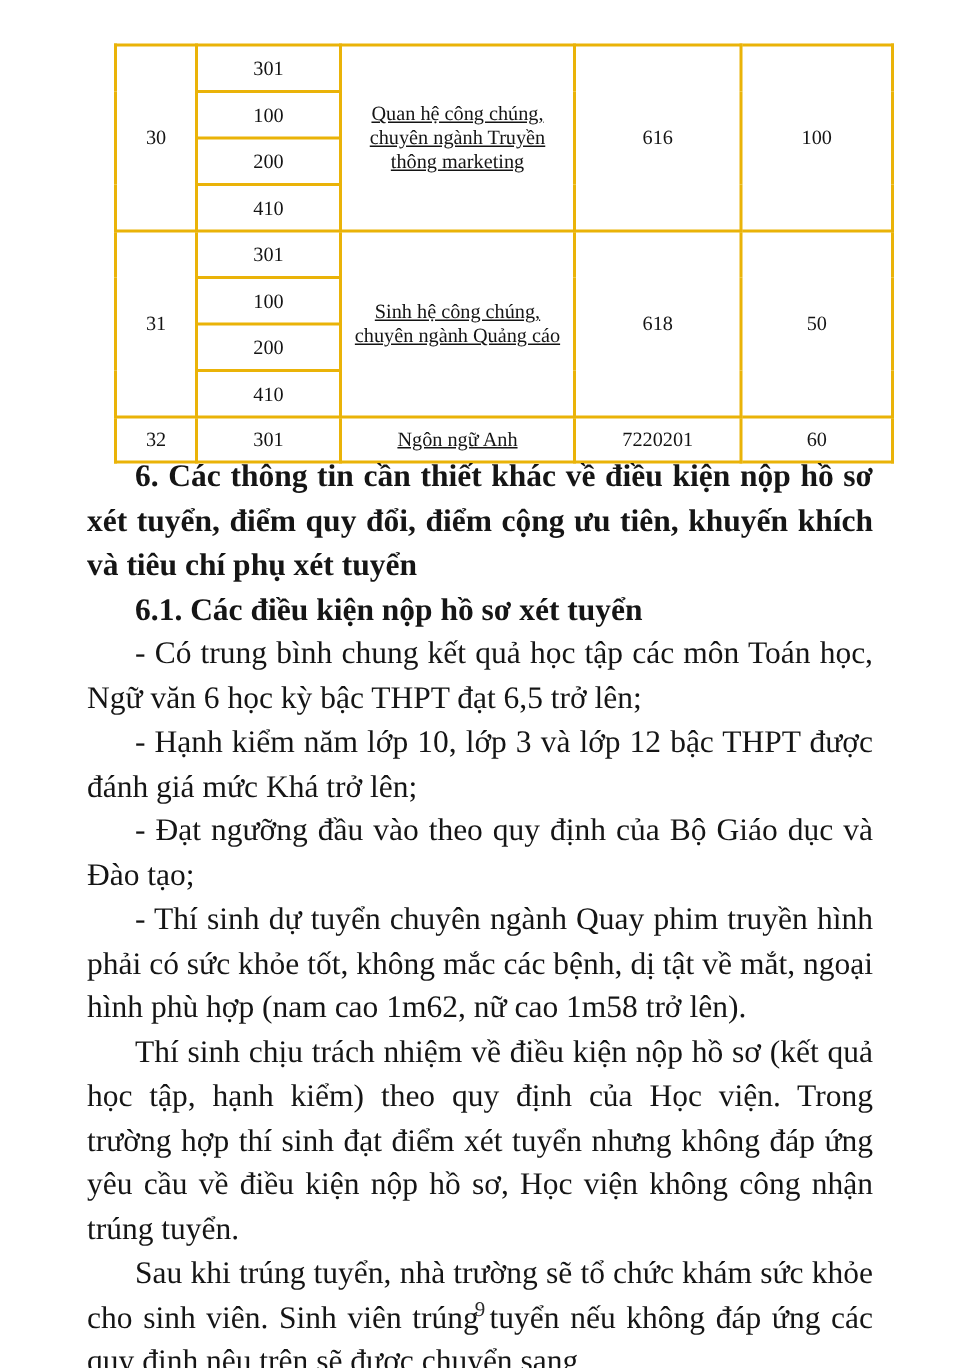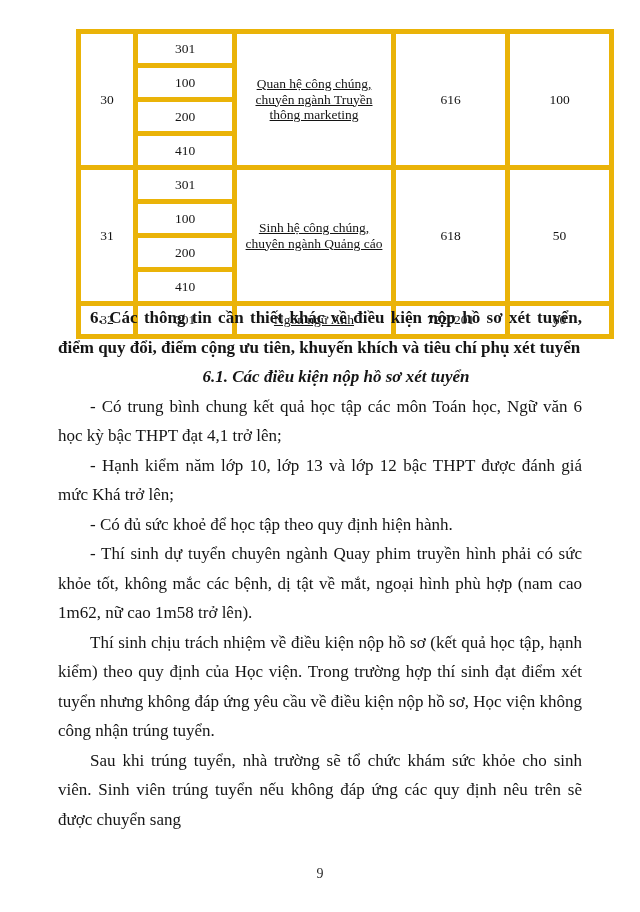--- a/index.html
+++ b/index.html
@@ -30,21 +30,21 @@
     left: 76px;
     top: 29px;
     width: 488px;
   }
   table.adm {
     border-collapse: collapse;
     width: 488px;
     table-layout: fixed;
   }
   table.adm td {
-    border: 5px solid #eab308;
+    border: 2px solid #eab308;
     font-size: 13.5px;
     line-height: 1.18;
     text-align: center;
     vertical-align: middle;
     padding: 1px 2px;
     color: #141414;
   }
   td.col-no      { width: 48px;  font-weight: normal; }
   td.col-code    { width: 90px; }
   td.col-name    { width: 150px; line-height: 1.3; padding: 2px 6px; text-decoration: underline; }
@@ -55,35 +55,34 @@
 
   
   .content {
     position: absolute;
     left: 58px;
     top: 303px;
     width: 524px;
   }
   p {
     margin: 0;
-    font-size: 17px;
+    font-size: 21px;
     line-height: 29.5px;
     text-align: justify;
     text-justify: inter-word;
     color: #151515;
   }
   p.heading-bold {
     font-weight: bold;
     text-indent: 32px;
   }
   p.heading-italic {
-    font-style: italic;
     font-weight: bold;
     text-indent: 32px;
-    text-align: center;
+    text-align: left;
   }
   p.body-indent {
     text-indent: 32px;
   }
   p.body-dash {
     text-indent: 32px;
   }
   p.last-line-left {
     text-align: justify;
   }
@@ -148,23 +147,23 @@
           <td class="col-quota">60</td>
         </tr>
 
       </tbody>
     </table>
   </div>
 
   <div class="content">
     <p class="heading-bold">6. Các thông tin cần thiết khác về điều kiện nộp hồ sơ xét tuyển, điểm quy đổi, điểm cộng ưu tiên, khuyến khích và tiêu chí phụ xét tuyển</p>
     <p class="heading-italic">6.1. Các điều kiện nộp hồ sơ xét tuyển</p>
-    <p class="body-dash">- Có trung bình chung kết quả học tập các môn Toán học, Ngữ văn 6 học kỳ bậc THPT đạt 4,1 trở lên;</p>
-    <p class="body-dash">- Hạnh kiểm năm lớp 10, lớp 13 và lớp 12 bậc THPT được đánh giá mức Khá trở lên;</p>
-    <p class="body-dash">- Có đủ sức khoẻ để học tập theo quy định hiện hành.</p>
+    <p class="body-dash">- Có trung bình chung kết quả học tập các môn Toán học, Ngữ văn 6 học kỳ bậc THPT đạt 6,5 trở lên;</p>
+    <p class="body-dash">- Hạnh kiểm năm lớp 10, lớp 3 và lớp 12 bậc THPT được đánh giá mức Khá trở lên;</p>
+    <p class="body-dash">- Đạt ngưỡng đầu vào theo quy định của Bộ Giáo dục và Đào tạo;</p>
     <p class="body-dash">- Thí sinh dự tuyển chuyên ngành Quay phim truyền hình phải có sức khỏe tốt, không mắc các bệnh, dị tật về mắt, ngoại hình phù hợp (nam cao 1m62, nữ cao 1m58 trở lên).</p>
     <p class="body-indent">Thí sinh chịu trách nhiệm về điều kiện nộp hồ sơ (kết quả học tập, hạnh kiểm) theo quy định của Học viện. Trong trường hợp thí sinh đạt điểm xét tuyển nhưng không đáp ứng yêu cầu về điều kiện nộp hồ sơ, Học viện không công nhận trúng tuyển.</p>
     <p class="body-indent last-line-left">Sau khi trúng tuyển, nhà trường sẽ tổ chức khám sức khỏe cho sinh viên. Sinh viên trúng tuyển nếu không đáp ứng các quy định nêu trên sẽ được chuyển sang</p>
   </div>
 
   <div class="pgnum">9</div>
 
 </div>
 
 </body></html>

